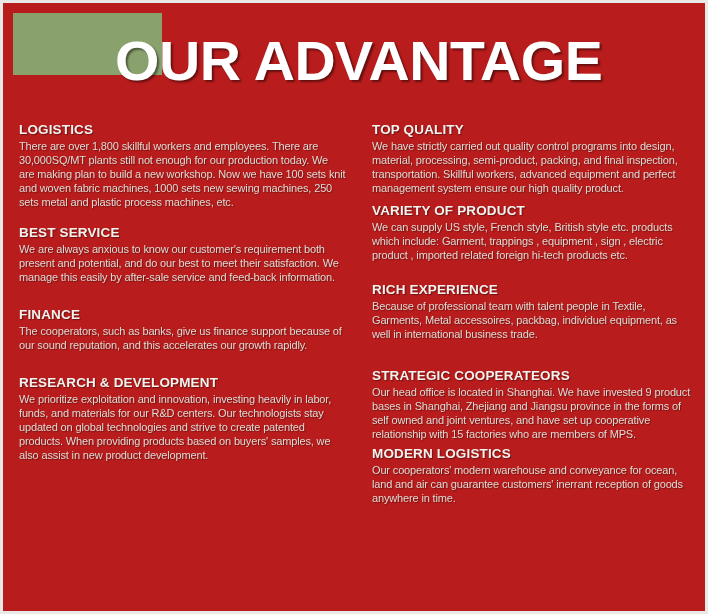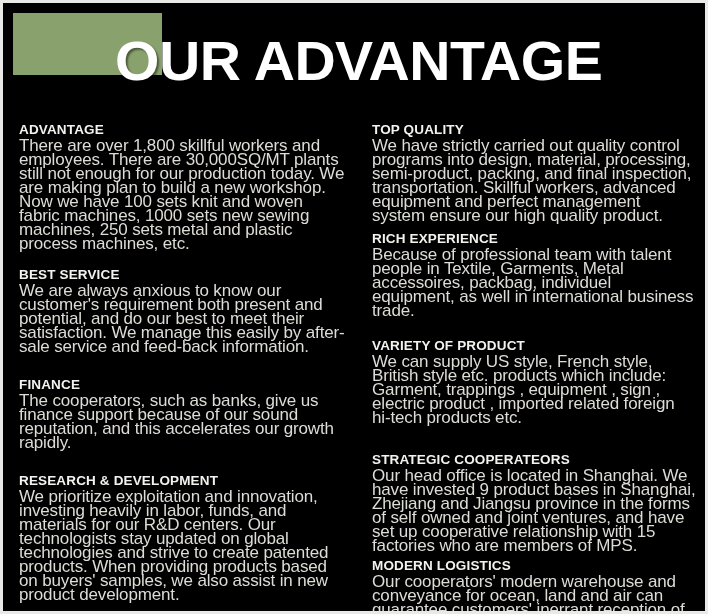--- a/index.html
+++ b/index.html
@@ -12,21 +12,21 @@
     height: 614px;
     overflow: hidden;
     font-family: "Liberation Sans", sans-serif;
   }
 
   #poster {
     position: relative;
     width: 708px;
     height: 614px;
     box-sizing: border-box;
-    background: #000000;
+    background: #b91c1c;
     border: 3px solid #e9e9e7;
     overflow: hidden;
   }
 
   
   #header {
     position: relative;
     height: 118px;
   }
   #accent-block {
@@ -80,21 +80,21 @@
     font-size: 13.5px;
     line-height: 17px;
     font-weight: bold;
     letter-spacing: 0.15px;
     color: #f2f2ef;
     text-shadow: 1px 1px 1px rgba(0,0,0,0.4);
   }
   .section-body {
     margin: 0;
     font-family: "Liberation Sans", sans-serif;
-    font-size: 17px;
+    font-size: 11px;
     line-height: 14px;
     color: #dddcd6;
     letter-spacing: -0.15px;
     text-shadow: 1px 1px 1px rgba(0,0,0,0.35);
   }
   
   #column-left  .section:nth-child(1) { margin-bottom: 15px; }
   #column-left  .section:nth-child(2) { margin-bottom: 22px; }
   #column-left  .section:nth-child(3) { margin-bottom: 22px; }
   #column-left  .section:nth-child(4) { margin-bottom: 20px; }
@@ -111,21 +111,21 @@
   <div id="header">
     <div id="accent-block"></div>
     <h1 id="poster-title">OUR ADVANTAGE</h1>
   </div>
 
   <div id="columns">
 
     <div class="column" id="column-left">
 
       <div class="section">
-        <div class="section-title">ADVANTAGE</div>
+        <div class="section-title">LOGISTICS</div>
         <p class="section-body">There are over 1,800 skillful workers and employees. There are 30,000SQ/MT plants still not enough for our production today. We are making plan to build a new workshop. Now we have 100 sets knit and woven fabric machines, 1000 sets new sewing machines, 250 sets metal and plastic process machines, etc.</p>
       </div>
 
 
       <div class="section">
         <div class="section-title">BEST SERVICE</div>
         <p class="section-body">We are always anxious to know our customer's requirement both present and potential, and do our best to meet their satisfaction. We manage this easily by after-sale service and feed-back information.</p>
       </div>
 
       <div class="section">
@@ -141,27 +141,27 @@
     </div>
 
     <div class="column" id="column-right">
 
       <div class="section">
         <div class="section-title">TOP QUALITY</div>
         <p class="section-body">We have strictly carried out quality control programs into design, material, processing, semi-product, packing, and final inspection, transportation. Skillful workers, advanced equipment and perfect management system ensure our high quality product.</p>
       </div>
 
       <div class="section">
-        <div class="section-title">RICH EXPERIENCE</div>
-        <p class="section-body">Because of professional team with talent people in Textile, Garments, Metal accessoires, packbag, individuel equipment, as well in international business trade.</p>
+        <div class="section-title">VARIETY OF PRODUCT</div>
+        <p class="section-body">We can supply US style, French style, British style etc. products which include: Garment, trappings , equipment , sign , electric product , imported related foreign hi-tech products etc.</p>
       </div>
 
       <div class="section">
-        <div class="section-title">VARIETY OF PRODUCT</div>
-        <p class="section-body">We can supply US style, French style, British style etc. products which include: Garment, trappings , equipment , sign , electric product , imported related foreign hi-tech products etc.</p>
+        <div class="section-title">RICH EXPERIENCE</div>
+        <p class="section-body">Because of professional team with talent people in Textile, Garments, Metal accessoires, packbag, individuel equipment, as well in international business trade.</p>
       </div>
 
       <div class="section">
         <div class="section-title">STRATEGIC COOPERATEORS</div>
         <p class="section-body">Our head office is located in Shanghai. We have invested 9 product bases in Shanghai, Zhejiang and Jiangsu province in the forms of self owned and joint ventures, and have set up cooperative relationship with 15 factories who are members of MPS.</p>
       </div>
 
       <div class="section">
         <div class="section-title">MODERN LOGISTICS</div>
         <p class="section-body">Our cooperators' modern warehouse and conveyance for ocean, land and air can guarantee customers' inerrant reception of goods anywhere in time.</p>

